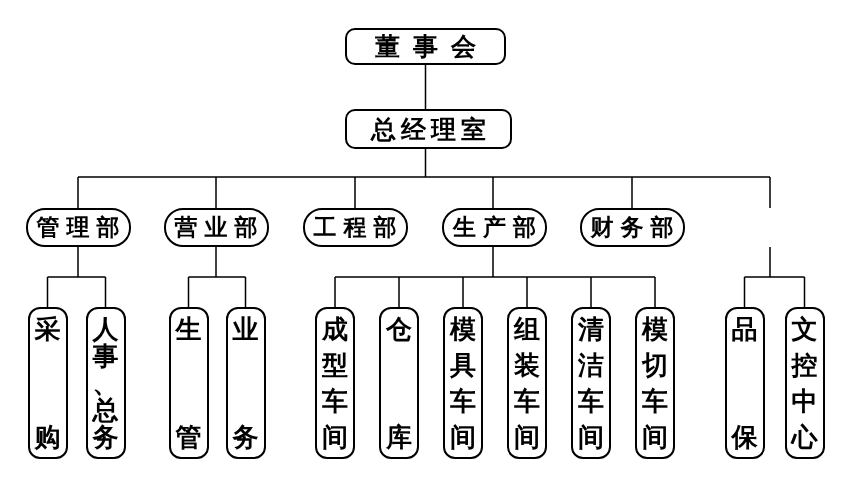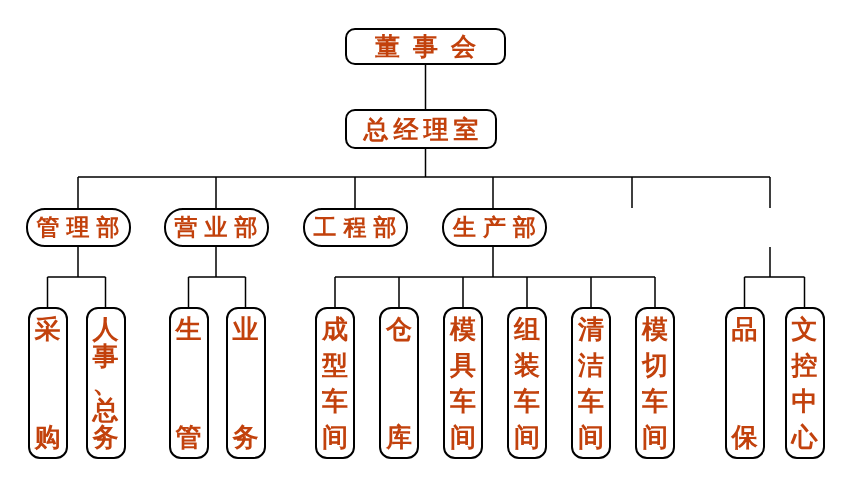--- a/index.html
+++ b/index.html
@@ -2,41 +2,41 @@
 <html><head>
 <meta charset="utf-8">
 <style>
   html, body { margin: 0; padding: 0; background: #ffffff; }
   .stage {
     position: relative;
     width: 850px;
     height: 480px;
     background: #ffffff;
     font-family: "Liberation Sans", sans-serif;
-    color: #c2410c;
+    color: #000000;
     overflow: hidden;
   }
   .lines {
     position: absolute;
     left: 0; top: 0;
   }
   .box {
     position: absolute;
     box-sizing: border-box;
     border: 2px solid #000000;
     background: #ffffff;
     display: flex;
     align-items: center;
     justify-content: center;
     font-weight: bold;
     line-height: 1;
   }
   
   .lv1 { left: 345px; top: 28px;  width: 161px; height: 37px; border-radius: 10px; font-size: 25px; }
-  .lv2 { left: 345px; top: 109px; width: 152px; height: 40px; border-radius: 10px; font-size: 25px; }
+  .lv2 { left: 345px; top: 109px; width: 167px; height: 40px; border-radius: 10px; font-size: 25px; }
   .lv1 .lbl { letter-spacing: 13px; margin-right: -13px; }
   .lv2 .lbl { letter-spacing: 5px;  margin-right: -5px; }
   
   .dept { top: 208px; width: 105px; height: 39px; border-radius: 19px; font-size: 23px; }
   .dept .lbl { letter-spacing: 7px; margin-right: -7px; white-space: nowrap; }
   
   .leaf {
     top: 307px; width: 40px; height: 152px; border-radius: 12px;
     flex-direction: column;
     justify-content: space-between;
@@ -73,20 +73,23 @@
     <span class="lbl">管理部</span>
   </div>
   <div class="box dept" style="left:163.5px">
     <span class="lbl">营业部</span>
   </div>
   <div class="box dept" style="left:302.5px">
     <span class="lbl">工程部</span>
   </div>
   <div class="box dept" style="left:442px">
     <span class="lbl">生产部</span>
+  </div>
+  <div class="box dept" style="left:579.5px">
+    <span class="lbl">财务部</span>
   </div>
 
   <div class="box leaf" style="left:27.5px">
     <span class="ch">采</span>
     <span class="ch">购</span>
   </div>
   <div class="box leaf" style="left:85.5px">
     <span class="ch">人</span>
     <span class="ch">事</span>
     <span class="ch">、</span>

